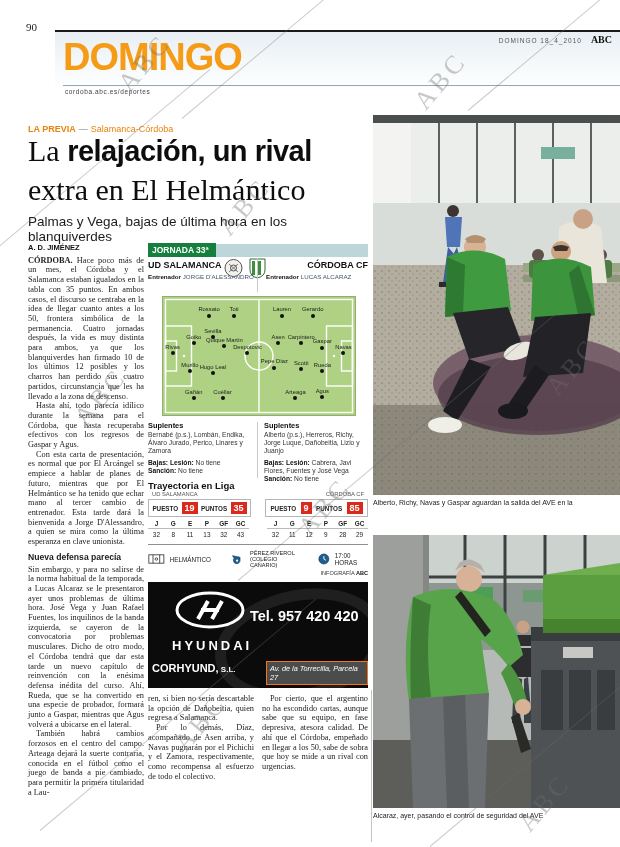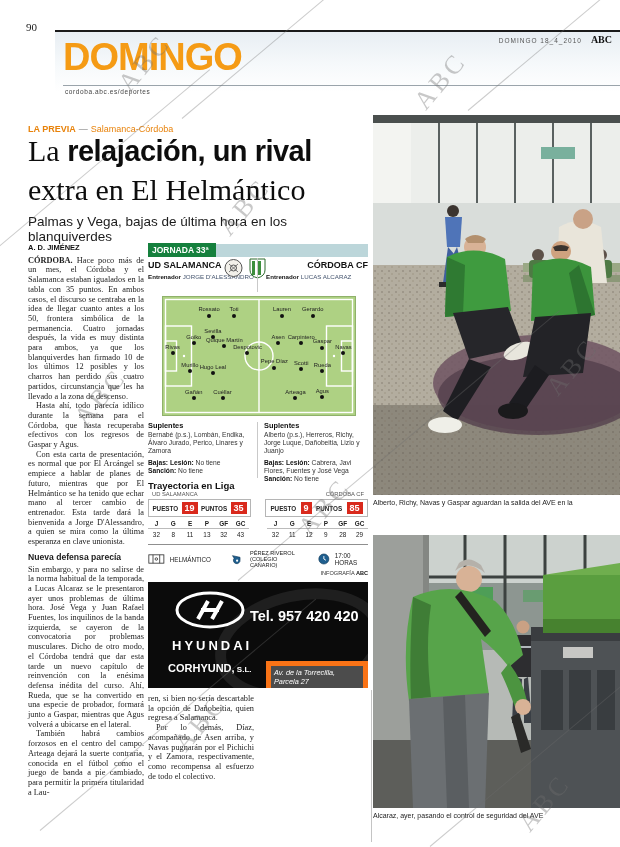--- a/index.html
+++ b/index.html
@@ -78,23 +78,23 @@
   .venue-row .lbl2{font-size:5.6px;line-height:6.2px;color:#222;}
   .credit{position:absolute;right:0;top:326px;font-size:5.6px;color:#333;}
   .credit b{color:#111;}
 
   
   .ad{left:148px;top:582px;width:220px;height:106px;background:#0b0b0b;overflow:hidden;}
   .ad .ghost{position:absolute;right:-18px;top:8px;width:150px;height:88px;border:11px solid #1f1f1f;border-radius:50%;transform:rotate(-12deg);}
   .ad .logo{position:absolute;left:26px;top:8px;}
   .ad .tel{position:absolute;left:102px;top:26px;color:#fff;font-weight:bold;font-size:14.5px;}
   .ad .brandname{position:absolute;left:24px;top:56px;color:#fff;font-weight:bold;font-size:13px;letter-spacing:3px;}
-  .ad .company{position:absolute;left:20px;top:80px;color:#fff;font-weight:bold;font-size:11px;}
+  .ad .company{position:absolute;left:4px;top:80px;color:#fff;font-weight:bold;font-size:11px;}
   .ad .company small{font-size:8px;}
-  .ad .addr{position:absolute;left:118px;top:79px;background:#4c4c4c;border:5px solid #f97316;
+  .ad .addr{position:absolute;left:118px;top:79px;background:#4c4c4c;border:1px solid #f97316;
             color:#fff;font-size:7.3px;font-style:italic;padding:2px 3px;}
 
   
   .photo{overflow:hidden;background:#c8ccc8;}
   .photo1{left:373px;top:115px;width:247px;height:380px;}
   .photo2{left:373px;top:535px;width:247px;height:273px;}
   .caption{font-size:7px;color:#222;width:247px;}
   .cap1{left:373px;top:499px;}
   .cap2{left:373px;top:812px;}
   .col-rule-right{left:371px;top:690px;width:1px;height:152px;background:#c4c4c4;}
@@ -362,20 +362,21 @@
     <div class="brandname">HYUNDAI</div>
     <div class="company"><span>CORHYUND,</span><small> S.L.</small></div>
     <div class="addr">Av. de la Torrecilla, Parcela 27</div>
   </div>
 
   <div class="abs bodycol col2">
     <p>ren, si bien no sería descartable la opción de Dañobeitia, quien regresa a Salamanca.</p>
     <p class="ind">Por lo demás, Díaz, acompañado de Asen arriba, y Navas pugnarán por el Pichichi y el Zamora, respectivamente, como recompensa al esfuerzo de todo el colectivo.</p>
   </div>
   <div class="abs bodycol col3">
+    <p class="ind">Por cierto, que el argentino no ha escondido cartas, aunque sabe que su equipo, en fase depresiva, atesora calidad. De ahí que el Córdoba, empeñado en llegar a los 50, sabe de sobra que hoy se mide a un rival con urgencias.</p>
   </div>
   <div class="abs col-rule-right"></div>
 
   <div class="abs photo photo1">
     <svg width="247" height="380" viewBox="0 0 247 380">
       <defs>
         <pattern id="speck" width="7" height="7" patternUnits="userSpaceOnUse">
           <rect width="7" height="7" fill="none"></rect>
           <circle cx="2" cy="2" r="0.8" fill="#4d463c" opacity="0.5"></circle>
           <circle cx="5" cy="5" r="0.7" fill="#756a58" opacity="0.5"></circle>

